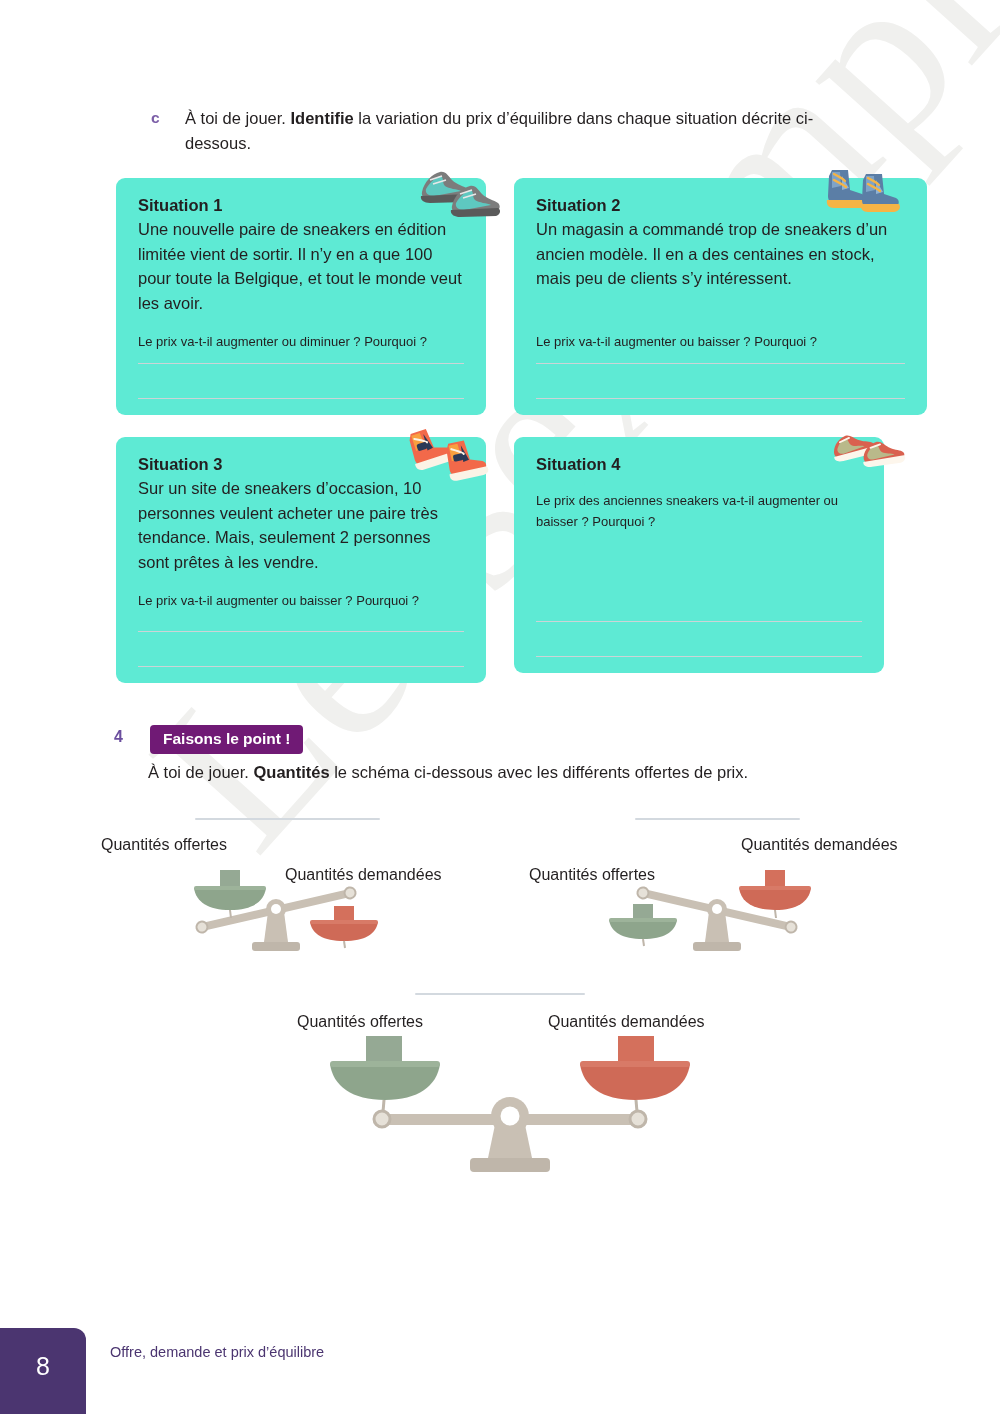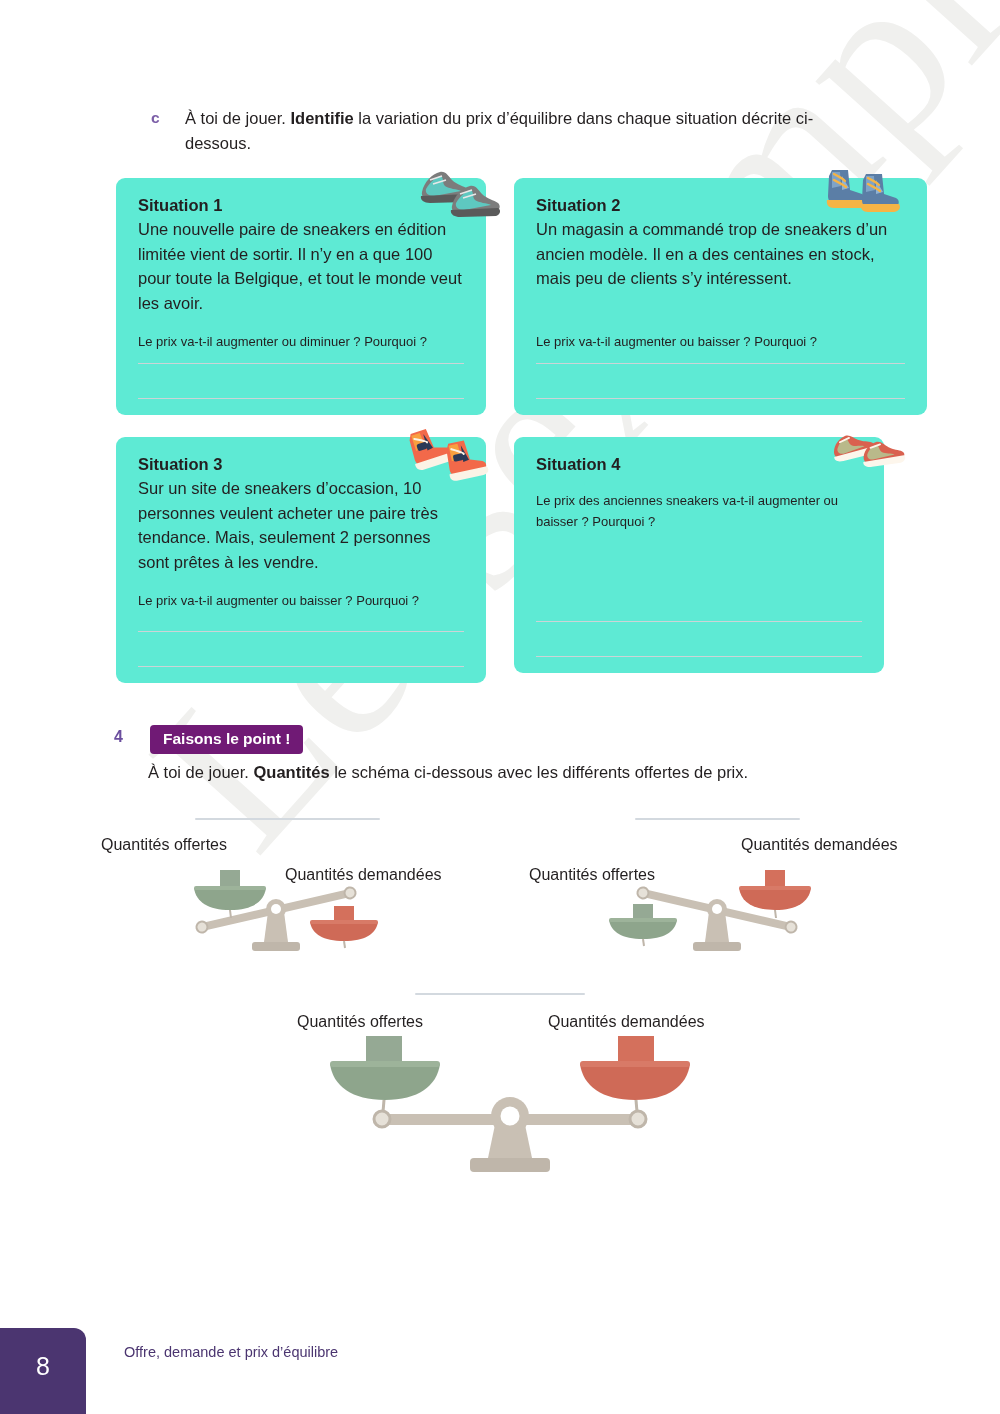--- a/index.html
+++ b/index.html
@@ -98,21 +98,21 @@
     position: absolute; left: 0; top: 1328px;
     width: 86px; height: 86px;
     background: #4b3570;
     border-top-right-radius: 12px;
   }
   .page-num {
     position: absolute; left: 0; top: 1352px; width: 86px;
     text-align: center; color: #ffffff; font-size: 25px;
   }
   .footer-title {
-    position: absolute; left: 124px; top: 1344px;
+    position: absolute; left: 110px; top: 1344px;
     font-size: 14.5px; color: #4b3570;
   }
 </style>
 </head>
 <body>
 
 <div class="watermark">
   <span>Leesexemplaar</span>
 </div>
 

